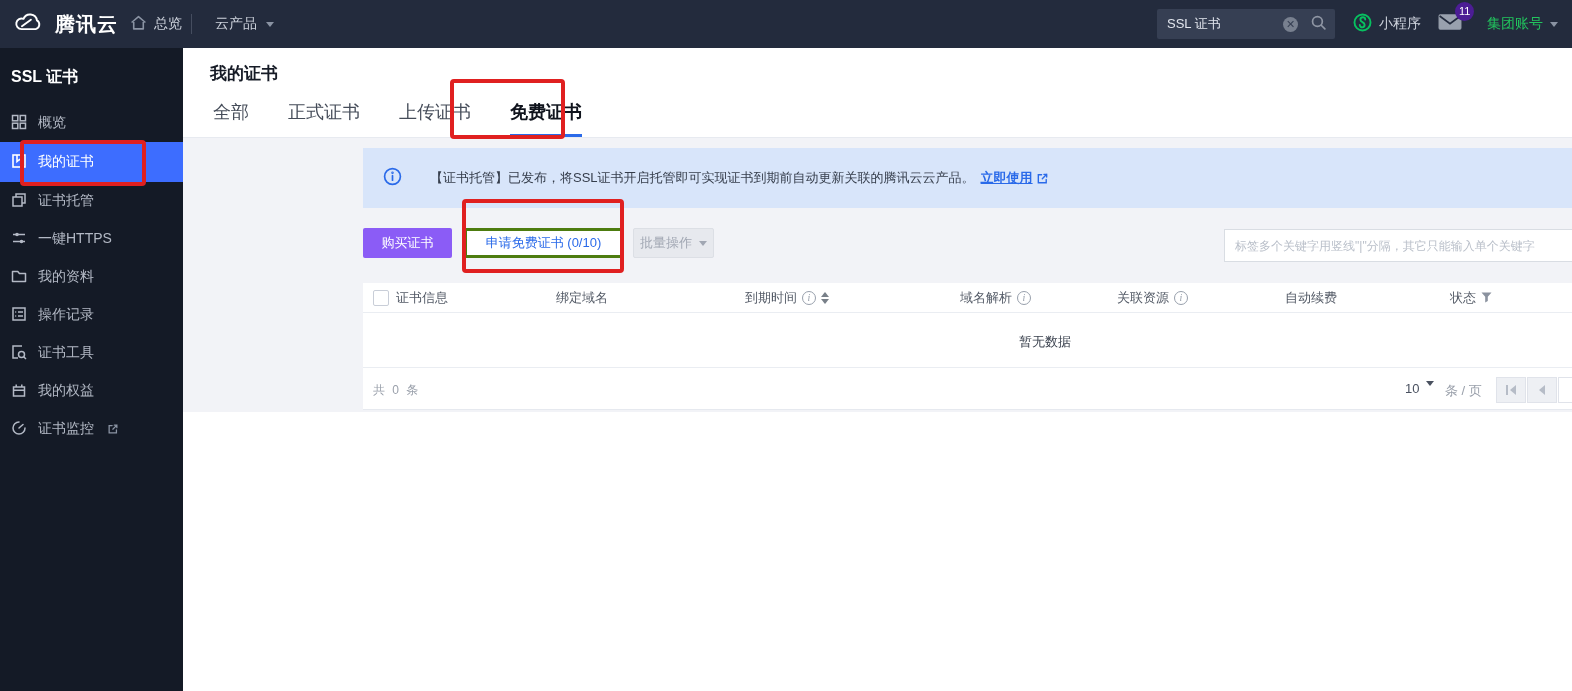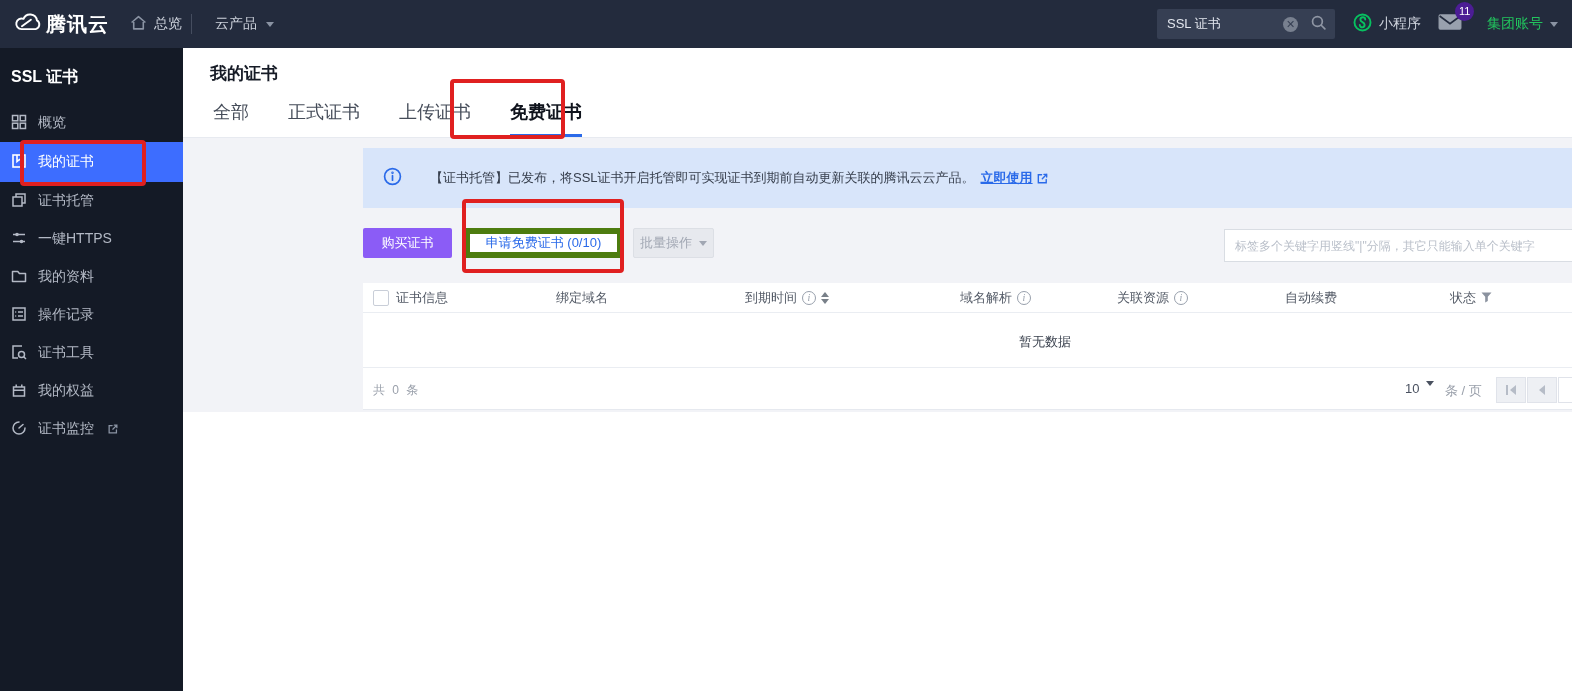--- a/index.html
+++ b/index.html
@@ -2,21 +2,21 @@
 <html><head>
 <meta charset="utf-8">
 <style>
   * { margin:0; padding:0; box-sizing:border-box; }
   html,body { width:1572px; height:691px; overflow:hidden; background:#fff;
     font-family:"Liberation Sans","DejaVu Sans",sans-serif; }
   #stage { position:relative; width:1572px; height:691px; }
 
   
   #topbar { position:absolute; top:0; left:0; width:1572px; height:48px; background:#232b3d; z-index:5; }
-  .brand { position:absolute; left:12px; top:0; height:48px; display:flex; align-items:center; gap:0; }
+  .brand { position:absolute; left:12px; top:0; height:48px; display:flex; align-items:center; gap:9px; }
   .brand-text { color:#fff; font-size:20px; font-weight:bold; letter-spacing:1px; }
   .top-nav-item { position:absolute; top:0; height:48px; display:flex; align-items:center; gap:7px;
     color:#cdd2dc; font-size:14px; cursor:pointer; }
   .top-divider { position:absolute; left:191px; top:14px; width:1px; height:20px; background:#454d5f; }
   .caret { width:0; height:0; border-left:4px solid transparent; border-right:4px solid transparent;
     border-top:5px solid #8a93a3; display:inline-block; margin-left:2px; }
   .top-search { position:absolute; left:1157px; top:9px; width:178px; height:30px; background:#363f53;
     border-radius:2px; display:flex; align-items:center; padding:0 8px 0 10px; }
   .top-search input { flex:1; min-width:0; background:transparent; border:none; outline:none;
     color:#e2e6ee; font-size:13px; font-family:inherit; }
@@ -57,21 +57,21 @@
   #banner .icon-info { margin:0 28px 0 20px; flex:0 0 auto; }
   .banner-text { font-size:13px; color:#353d4b; }
   .banner-link { font-size:13px; color:#2a6ae9; text-decoration:underline; font-weight:bold;
     margin-left:6px; cursor:pointer; }
   .banner-ext { display:inline-flex; vertical-align:-1px; margin-left:3px; }
 
   
   .btn { position:absolute; top:228px; height:30px; border-radius:2px; font-size:13px; text-align:center;
     display:flex; align-items:center; justify-content:center; cursor:pointer; }
   #btn-buy { left:363px; width:89px; background:#8b5cf6; color:#fff; border:none; }
-  #btn-apply { left:464px; width:159px; background:#fff; color:#2a6ae9; border:6px solid #4d7c0f; }
+  #btn-apply { left:464px; width:159px; background:#fff; color:#2a6ae9; border:3px solid #4d7c0f; }
   #btn-batch { left:633px; width:81px; background:#e7e9ee; color:#a1a7b3; border:1px solid #dcdfe5;
     gap:7px; cursor:default; }
   #btn-batch .caret { border-top-color:#a1a7b3; margin:0; }
   #filter-input { position:absolute; top:229px; left:1224px; width:400px; height:33px; background:#fff;
     border:1px solid #d9dde3; padding:0 10px; font-size:12px; color:#333; outline:none; font-family:inherit; }
   #filter-input::placeholder { color:#b9bfc9; }
 
   
   #table { position:absolute; top:283px; left:363px; width:1209px; background:#fff; }
   .thead { position:relative; height:30px; border-bottom:1px solid #eaedf2; }

